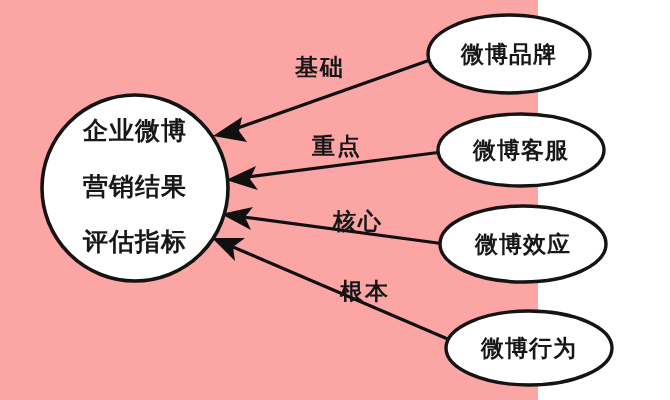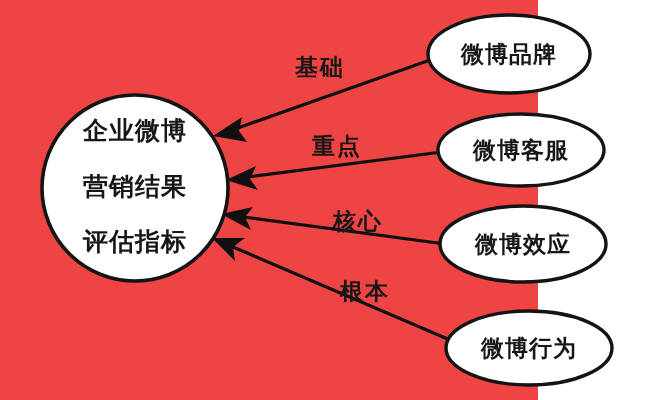--- a/index.html
+++ b/index.html
@@ -10,21 +10,21 @@
   body {
     width: 670px;
     height: 400px;
     overflow: hidden;
     font-family: "DejaVu Sans", "Liberation Sans", sans-serif;
   }
   #diagram-root {
     position: relative;
     width: 538px;
     height: 400px;
-    background: #ef4444;
+    background: #fca5a5;
   }
   svg#diagram-canvas {
     position: absolute;
     left: 0;
     top: 0;
     width: 670px;
     height: 400px;
     display: block;
   }
   .node-shape {

